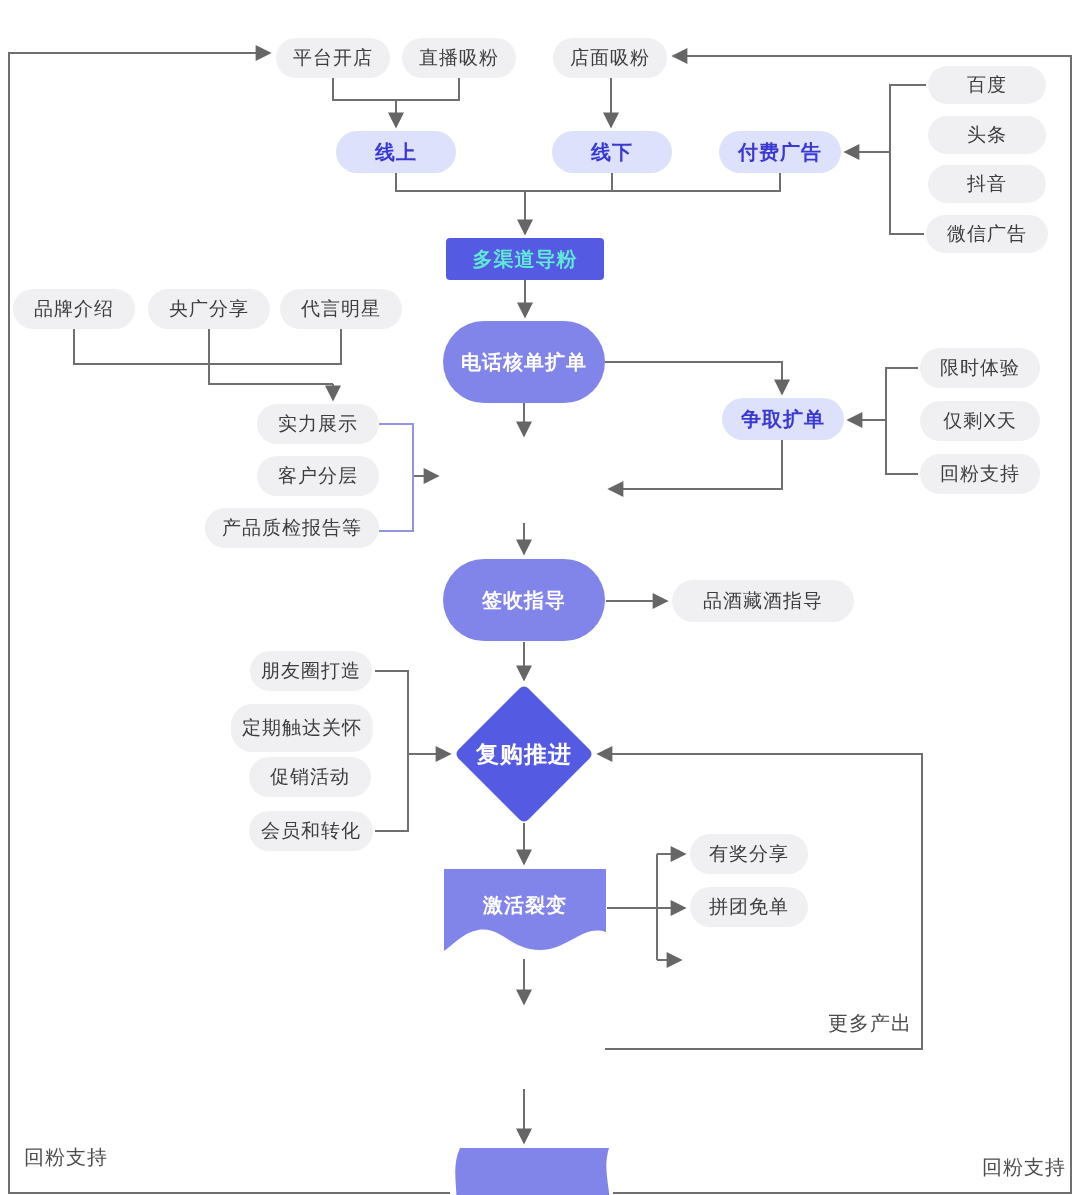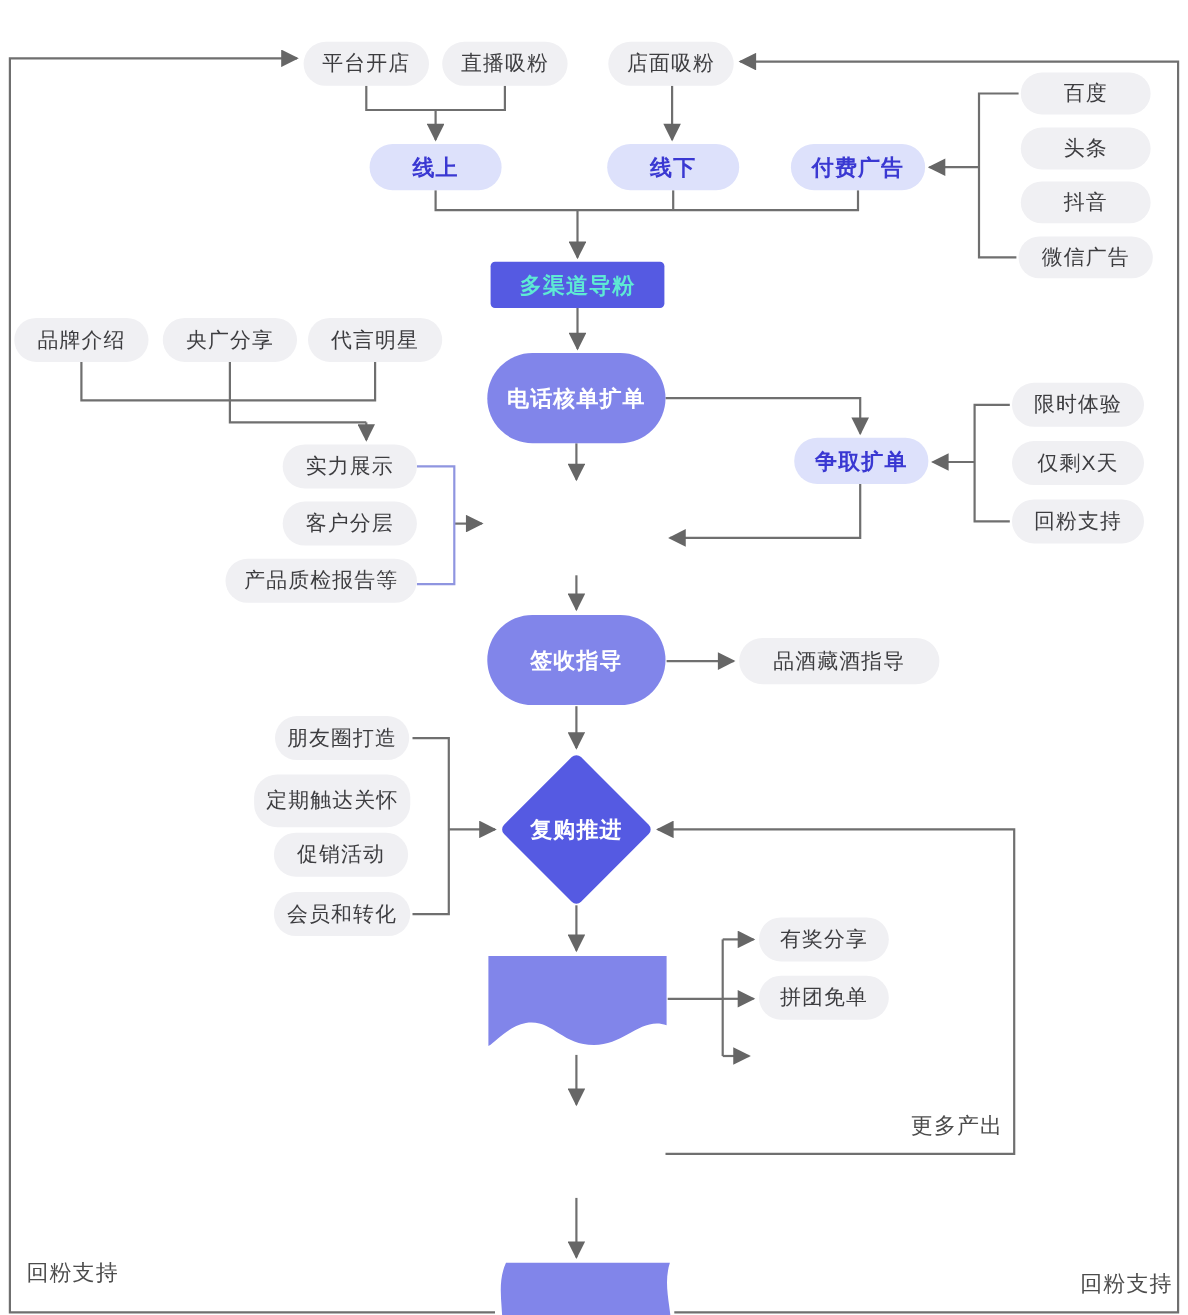--- a/index.html
+++ b/index.html
@@ -29,21 +29,21 @@
   .stadium{background:var(--purple-mid);color:#fff;font-size:20px;font-weight:700;border-radius:42px;text-align:right;}
   .rect-dark{background:var(--purple-deep);color:#5eead4;font-size:20px;font-weight:700;border-radius:4px;font-family:Liberation Serif, serif;}
   .diamond-wrap{position:absolute;}
   .diamond-bg{
     position:absolute;left:50%;top:50%;width:99px;height:99px;
     transform:translate(-50%,-50%) rotate(45deg);
     background:var(--purple-deep);border-radius:6px;
   }
   .diamond-label{
     position:absolute;inset:0;display:flex;align-items:center;justify-content:center;
-    color:#fff;font-size:20px;font-weight:700;letter-spacing:1px;
+    color:#fff;font-size:23px;font-weight:700;letter-spacing:1px;
   }
   .shape-label{
     position:absolute;display:flex;align-items:center;justify-content:center;
     color:#fff;font-size:20px;font-weight:700;letter-spacing:1px;white-space:nowrap;
   }
   .free-label{position:absolute;color:var(--label-gray);font-size:20px;letter-spacing:1px;white-space:nowrap;}
 </style>
 </head>
 <body>
 
@@ -216,20 +216,23 @@
   <div class="node pill-gray" style="left:231px;top:668px;width:142px;height:48px">
       <span>定期触达关怀</span>
     </div>
   <div class="node pill-gray" style="left:249px;top:721px;width:122px;height:40px">
       <span>促销活动</span>
     </div>
   <div class="node pill-gray" style="left:249px;top:775px;width:124px;height:40px">
       <span>会员和转化</span>
     </div>
 
+  <div class="shape-label" style="left:444px;top:838px;width:162px;height:62px">
+      <span>激活裂变</span>
+    </div>
 
   <div class="node pill-gray" style="left:690px;top:798px;width:118px;height:40px">
       <span>有奖分享</span>
     </div>
   <div class="node pill-gray" style="left:690px;top:851px;width:118px;height:40px">
       <span>拼团免单</span>
     </div>
 
 
 

